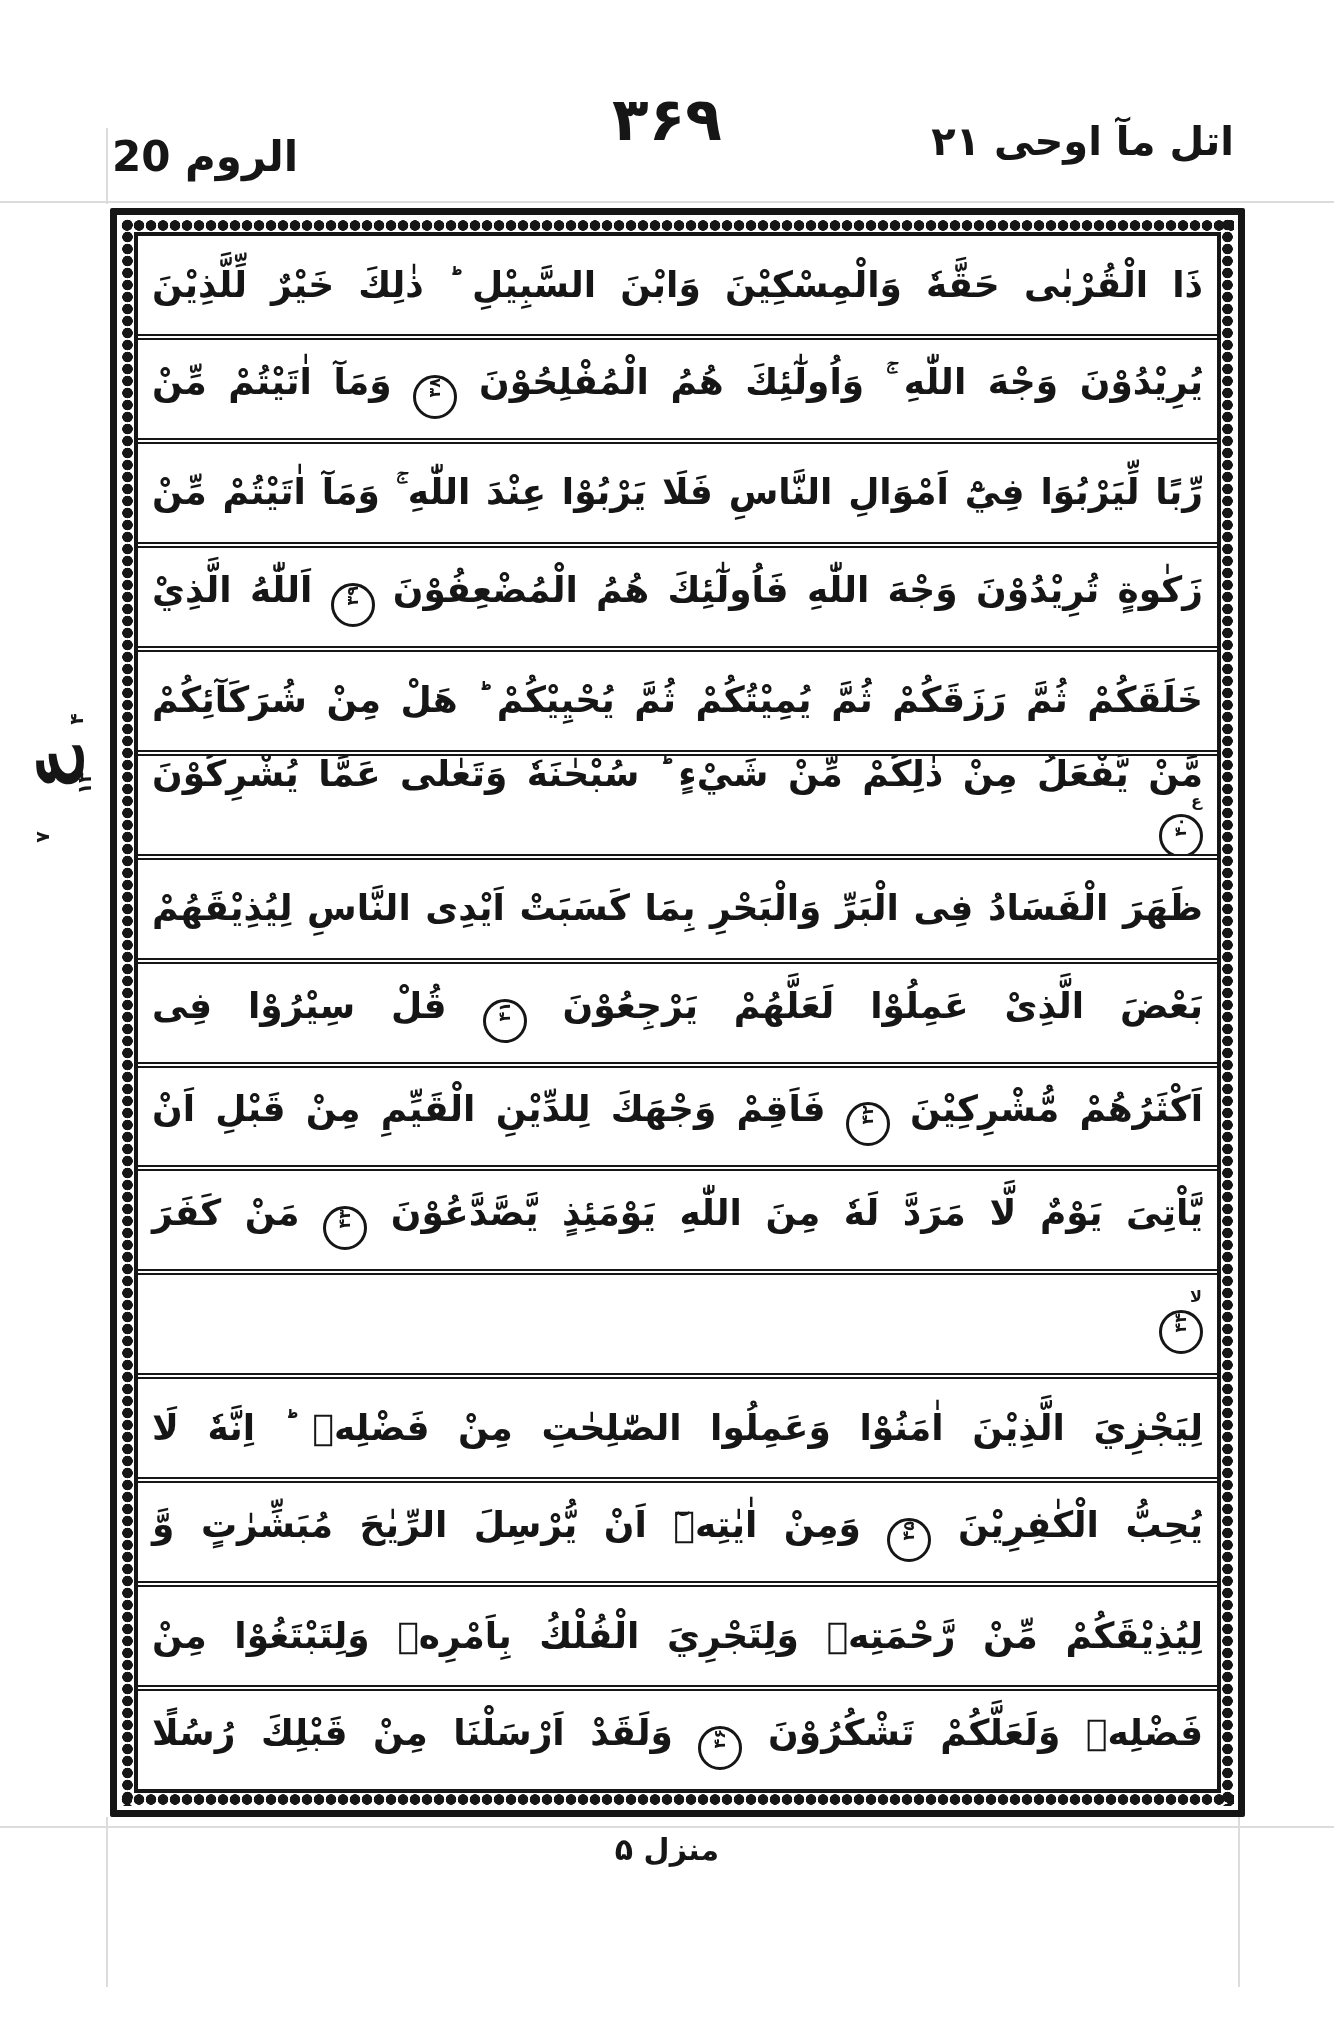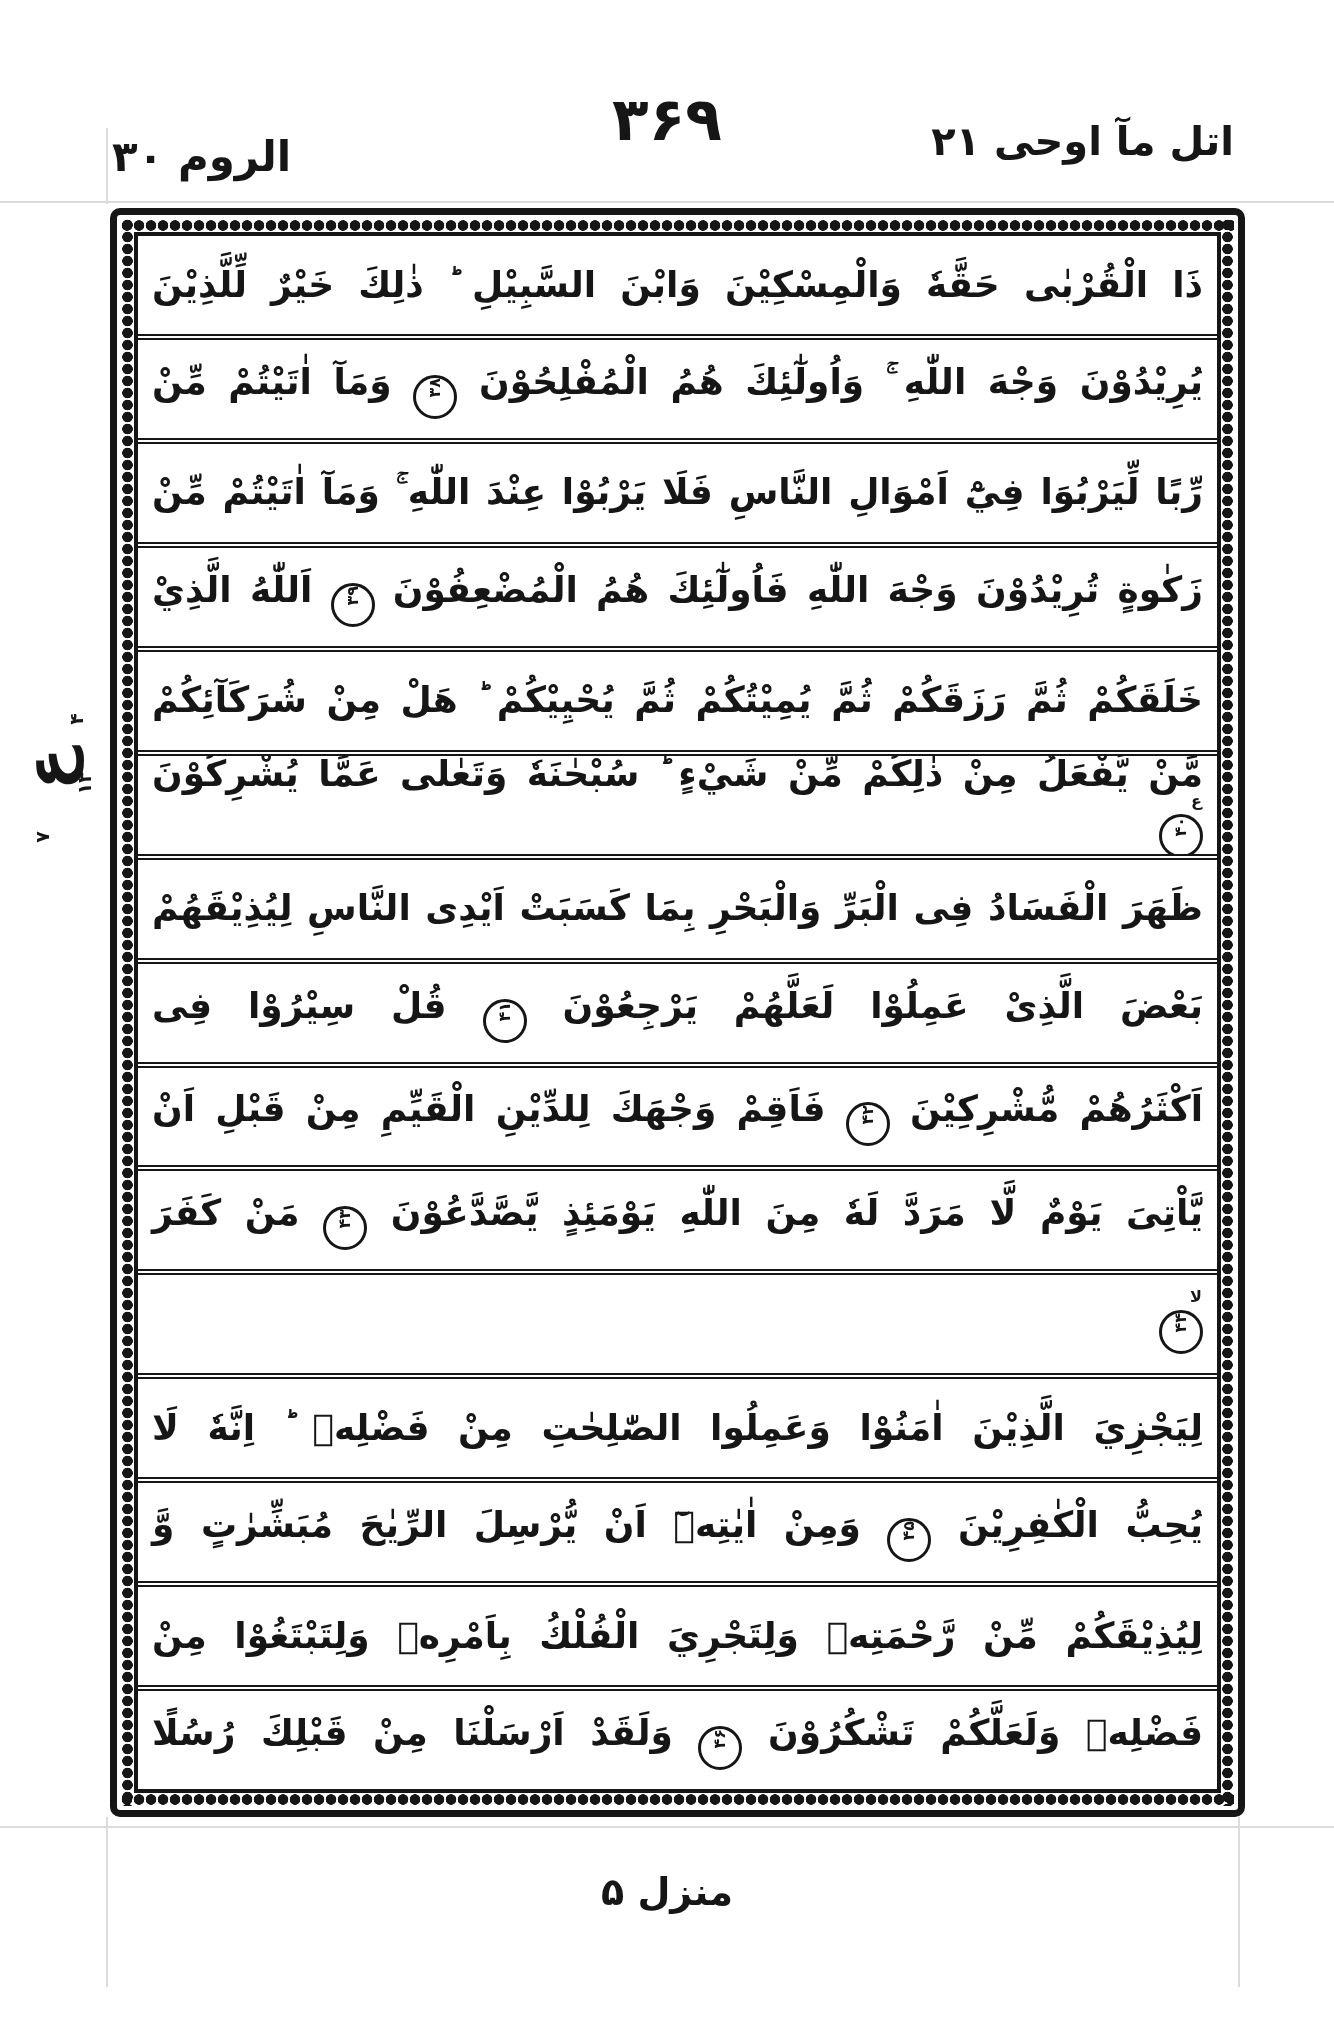--- a/index.html
+++ b/index.html
@@ -13,33 +13,33 @@
   .h2{top:1826px;left:0;width:1334px;height:2px;}
   .v1{left:106px;top:128px;width:2px;height:76px;}
   .v2{left:106px;top:1817px;width:2px;height:170px;}
   .v3{left:1238px;top:1817px;width:2px;height:170px;}
   
   .hdr{position:absolute;font-weight:bold;white-space:nowrap;z-index:2;direction:rtl;}
   #surah-label{left:112px;top:132px;font-size:42px;}
   #page-number{left:0;right:0;top:84px;text-align:center;font-size:60px;letter-spacing:6px;}
   #juz-label{right:100px;top:118px;font-size:40px;}
   
-  #manzil{position:absolute;left:0;right:0;top:1870px;text-align:center;
-          font-size:38px;font-weight:bold;z-index:2;direction:rtl;}
+  #manzil{position:absolute;left:0;right:0;top:1832px;text-align:center;
+          font-size:30px;font-weight:bold;z-index:2;direction:rtl;}
   
   #ruku-marker{position:absolute;left:24px;top:706px;width:84px;height:152px;z-index:2;}
   #ruku-marker span{position:absolute;display:block;font-weight:bold;}
   .rk-ain{left:2px;top:26px;font-size:62px;transform:rotate(-90deg);}
   .rk-top{left:46px;top:2px;font-size:19px;transform:rotate(-90deg);}
   .rk-mid{left:48px;top:66px;font-size:19px;transform:rotate(-90deg);}
   .rk-bot{left:12px;top:120px;font-size:19px;transform:rotate(-90deg);}
   
   #frame{
     position:absolute;left:110px;top:208px;width:1135px;height:1609px;
-    box-sizing:border-box;border:7px solid #161616;border-radius:10px;
+    box-sizing:border-box;border:7px solid #161616;border-radius:2px;
     padding:4px;background:#fff;z-index:1;
   }
   #bead-band{
     width:100%;height:100%;box-sizing:border-box;padding:13px;
     background-image:
       radial-gradient(circle, #161616 5px, rgba(0,0,0,0) 5.6px),
       radial-gradient(circle, #161616 5px, rgba(0,0,0,0) 5.6px),
       radial-gradient(circle, #161616 5px, rgba(0,0,0,0) 5.6px),
       radial-gradient(circle, #161616 5px, rgba(0,0,0,0) 5.6px);
     background-size:12px 13px,12px 13px,13px 12px,13px 12px;
@@ -63,21 +63,21 @@
 </style>
 </head>
 <body>
 
 <div class="faint h1"></div>
 <div class="faint h2"></div>
 <div class="faint v1"></div>
 <div class="faint v2"></div>
 <div class="faint v3"></div>
 
-<div class="hdr" id="surah-label">الروم ۳۰</div>
+<div class="hdr" id="surah-label">الروم 20</div>
 <div class="hdr" id="page-number">۳۶۹</div>
 <div class="hdr" id="juz-label">اتل مآ اوحی ۲۱</div>
 
 <div id="ruku-marker">
   <span class="rk-top">۴</span>
   <span class="rk-ain">ع</span>
   <span class="rk-mid">۱۳</span>
   <span class="rk-bot">۷</span>
 </div>
 

